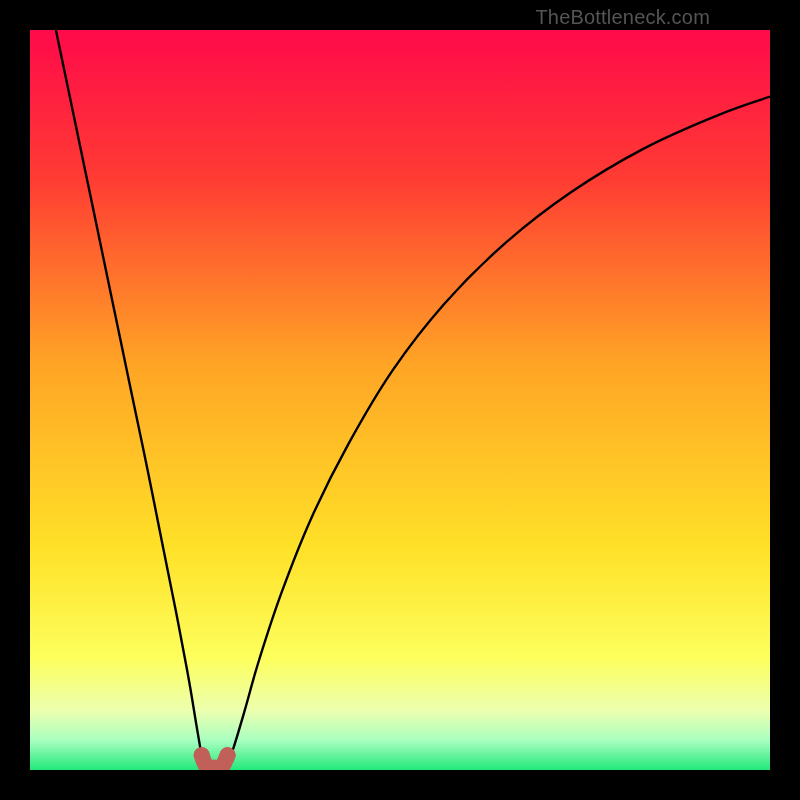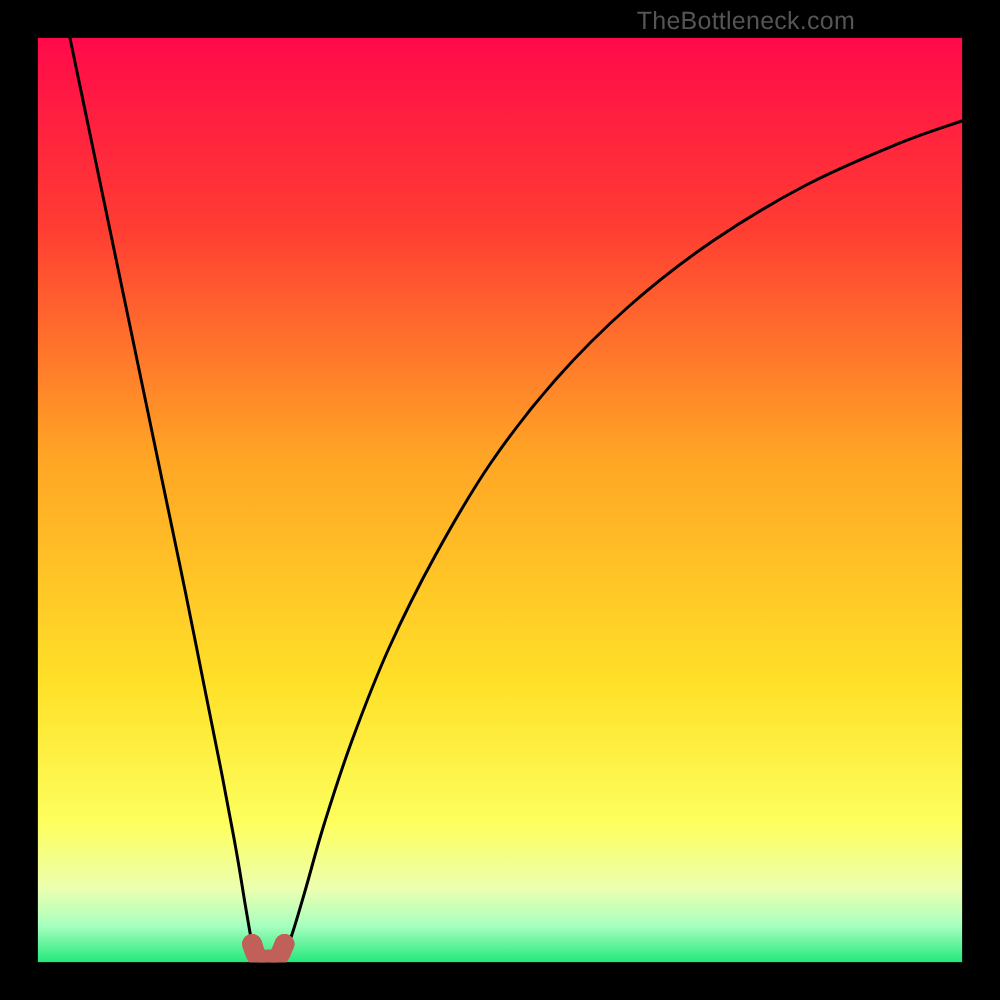--- a/index.html
+++ b/index.html
@@ -9,20 +9,21 @@
     height: 800px;
     overflow: hidden;
     background: #000;
     font-family: Arial, Helvetica, sans-serif;
   }
   .frame {
     position: absolute;
     left: 0; top: 0;
     width: 694px; height: 800px;
     background: #000;
+    padding-left: 26px;
   }
   .watermark {
     position: absolute;
     top: 6px;
     right: 10px;
     color: #555;
     font-size: 20px;
     font-weight: 400;
     letter-spacing: 0.2px;
     user-select: none;

